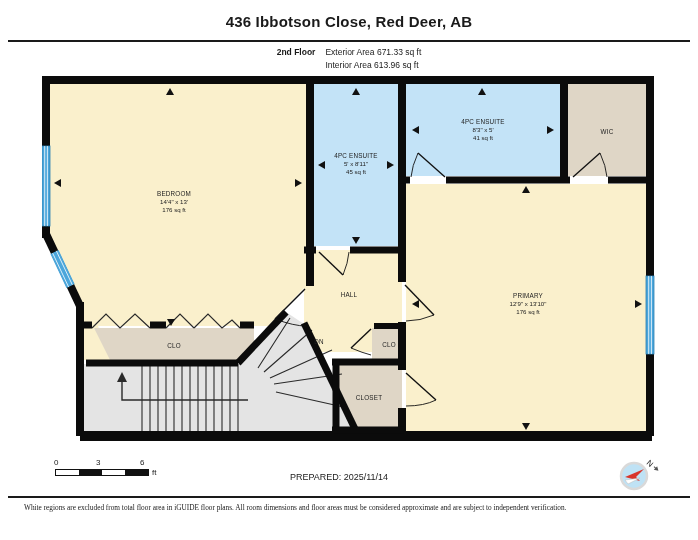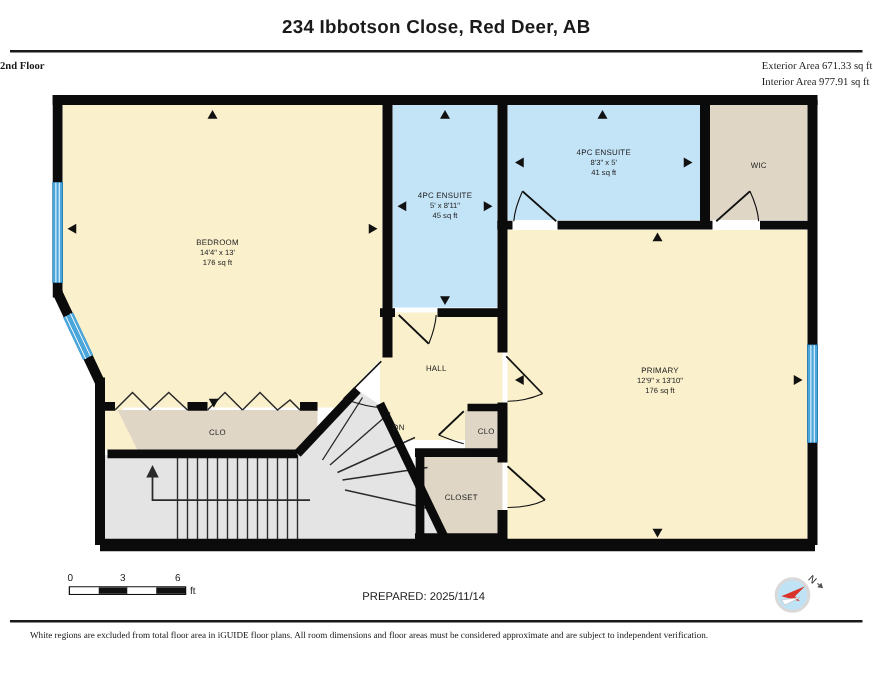--- a/index.html
+++ b/index.html
@@ -1,21 +1,21 @@
 <!DOCTYPE html>
 <html><head>
 <meta charset="utf-8">
 <style>
   html,body{margin:0;padding:0;background:#fff;}
   body{width:698px;height:540px;position:relative;font-family:"Liberation Sans",sans-serif;color:#1a1a1a;overflow:hidden;}
   .title{position:absolute;top:13px;left:0;width:698px;text-align:center;font-size:15px;font-weight:bold;letter-spacing:.2px;}
   .rule{position:absolute;left:8px;width:682px;border-top:2px solid #1a1a1a;height:0;}
   .rule-top{top:40px;}
   .rule-bottom{top:496px;}
-  .subtitle{position:absolute;top:46px;left:0;width:698px;display:flex;justify-content:space-between;gap:10px;font-size:8.5px;font-family:Liberation Serif, serif;}
+  .subtitle{position:absolute;top:46px;left:0;width:698px;display:flex;justify-content:center;gap:10px;font-size:8.5px;}
   .subtitle .floor{font-weight:bold;line-height:12.5px;}
   .subtitle .areas div{line-height:12.5px;}
   .plan{position:absolute;left:42px;top:76px;}
   .scalebar{position:absolute;left:54px;top:458px;width:120px;height:22px;font-size:8px;}
   .scalebar .t0{position:absolute;left:0;top:0;}
   .scalebar .t1{position:absolute;left:42px;top:0;}
   .scalebar .t2{position:absolute;left:86px;top:0;}
   .scalebar .unit{position:absolute;left:98px;top:10px;}
   .bar{position:absolute;left:1px;top:11px;width:92px;height:5px;border:1px solid #111;font-size:0;}
   .bar span{display:inline-block;width:23px;height:5px;}
@@ -23,27 +23,27 @@
   .prepared{position:absolute;top:472px;left:0;width:678px;text-align:center;font-size:9px;color:#1a1a1a;}
   .compass{position:absolute;left:614px;top:454px;}
   .disclaimer{position:absolute;top:503px;left:24px;width:660px;font-size:7.3px;color:#1a1a1a;font-family:Liberation Serif, serif;}
   svg text{font-family:"Liberation Sans",sans-serif;fill:#222;}
   .roomname{font-size:6.3px;letter-spacing:.2px;}
   .roomdim{font-size:6.1px;}
 </style>
 </head>
 <body>
 
-<div class="title">234 Ibbotson Close, Red Deer, AB</div>
+<div class="title">436 Ibbotson Close, Red Deer, AB</div>
 <div class="rule rule-top"></div>
 <div class="subtitle">
   <span class="floor">2nd Floor</span>
   <span class="areas">
     <div>Exterior Area 671.33 sq ft</div>
-    <div>Interior Area 977.91 sq ft</div>
+    <div>Interior Area 613.96 sq ft</div>
   </span>
 </div>
 
 <div class="plan">
 <svg width="614" height="374" viewBox="0 0 614 374">
 
   <polygon fill="#FAF0CC" points="8,8 264,8 264,210 226,250 56,250 70,284 42,284 42,230 8,162"></polygon>
   <rect fill="#C3E3F7" x="272" y="8" width="84" height="162"></rect>
   <rect fill="#C3E3F7" x="364" y="8" width="154" height="92"></rect>
   <rect fill="#DFD6C6" x="526" y="8" width="78" height="92"></rect>

